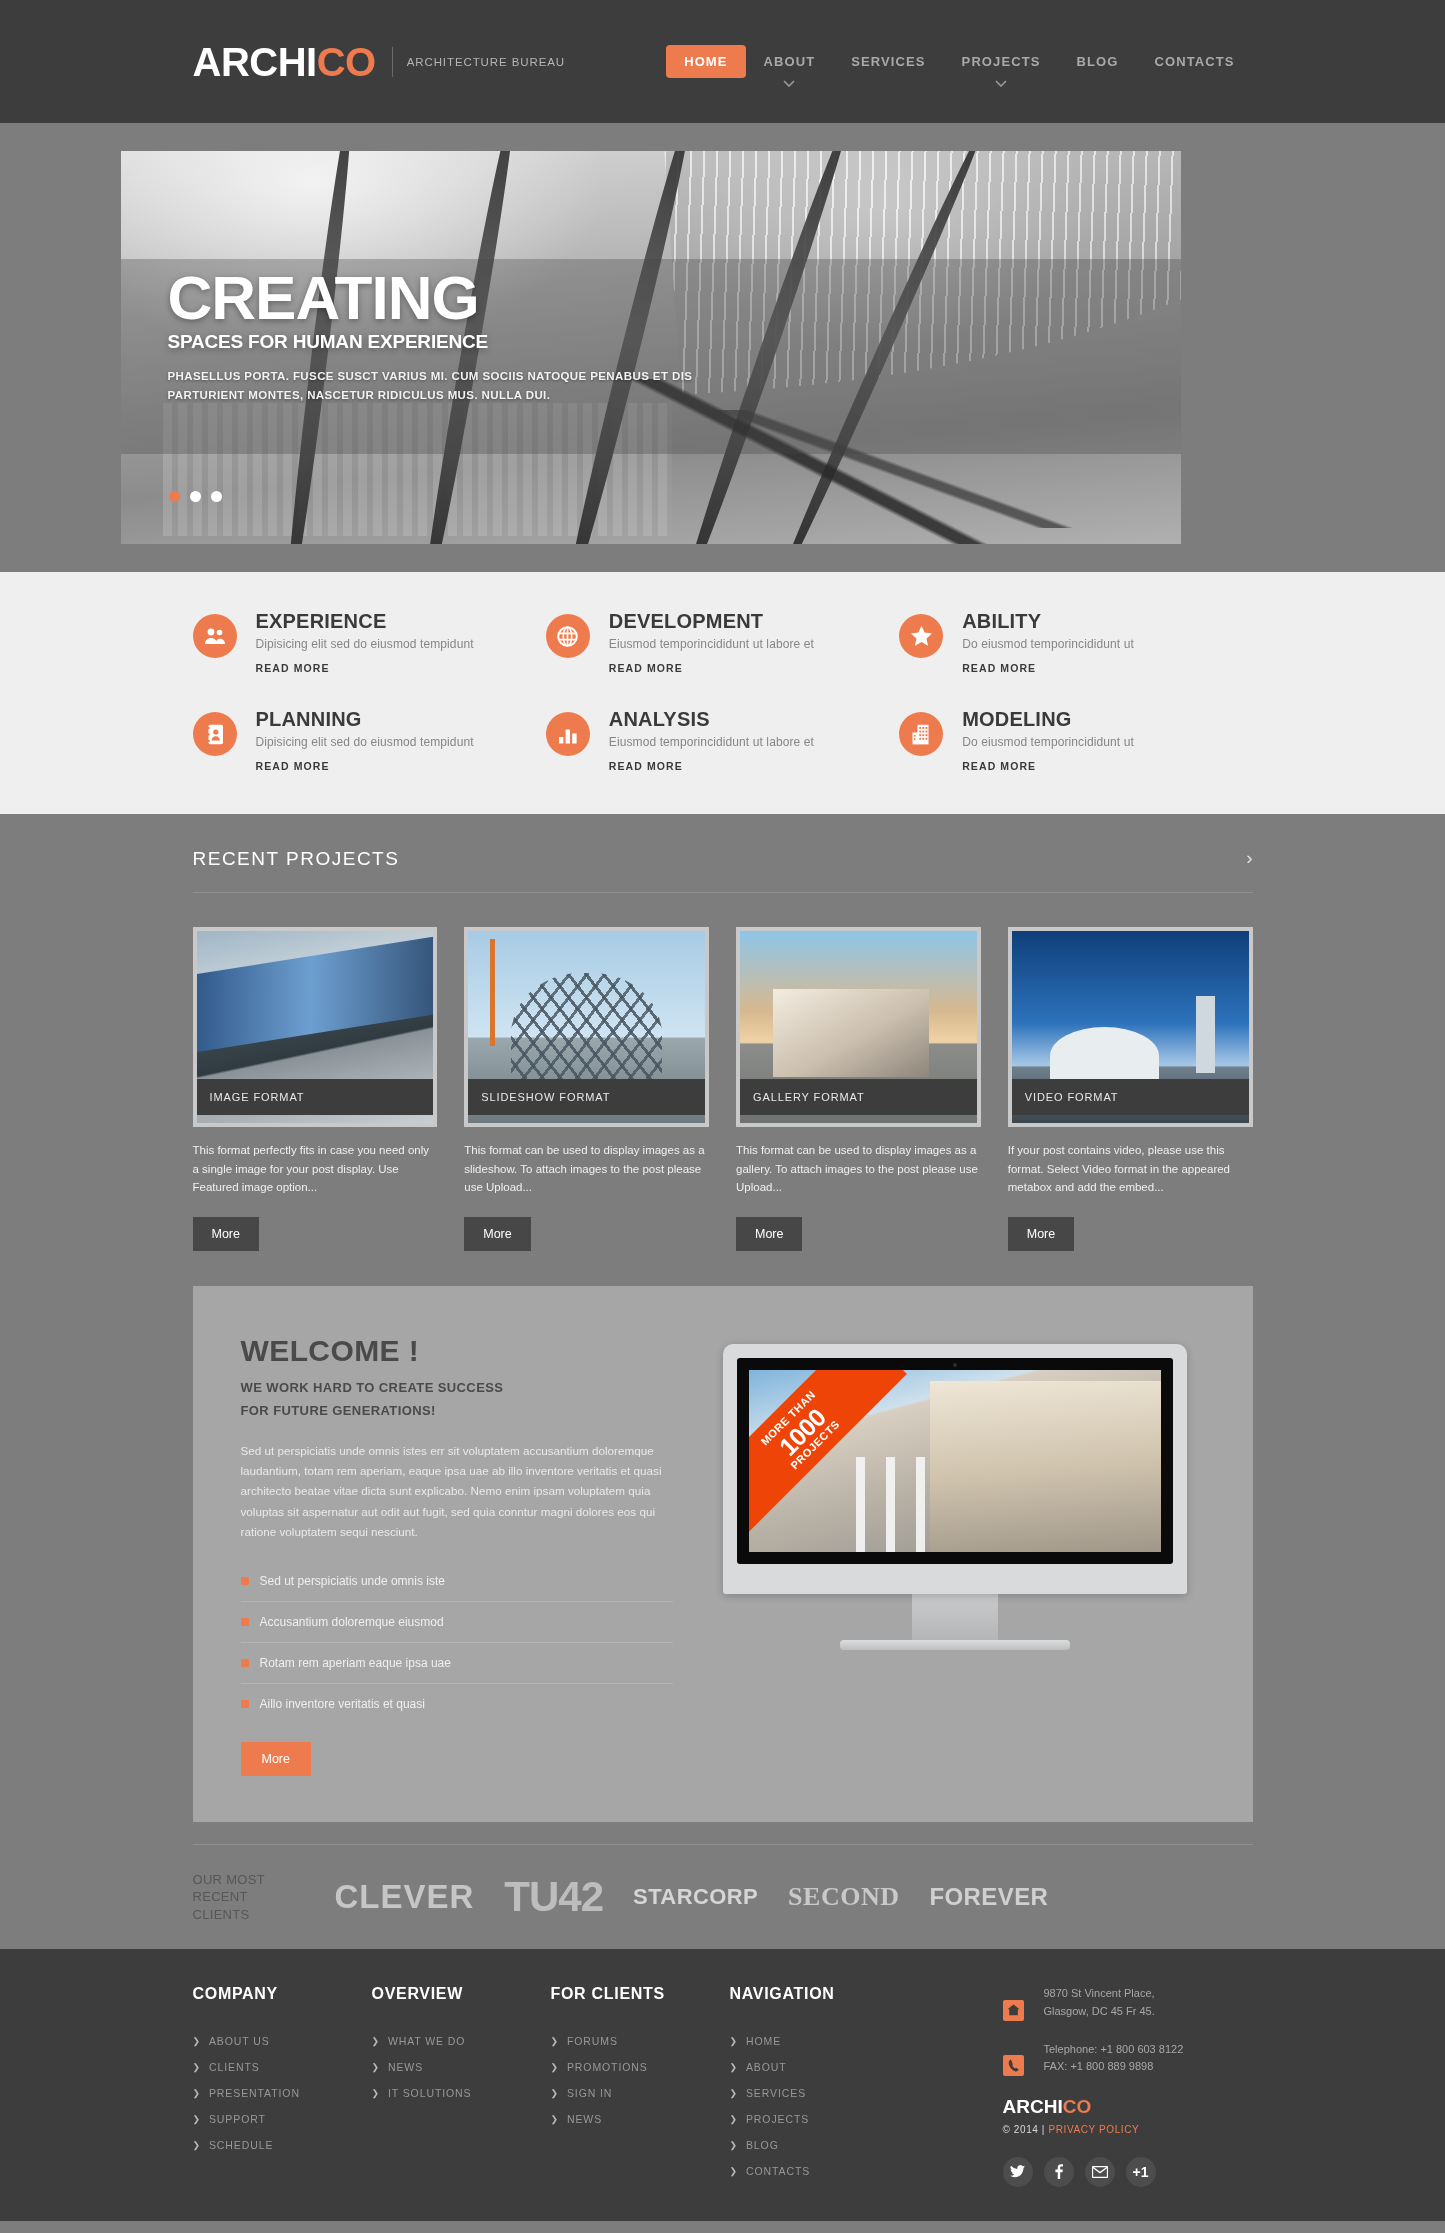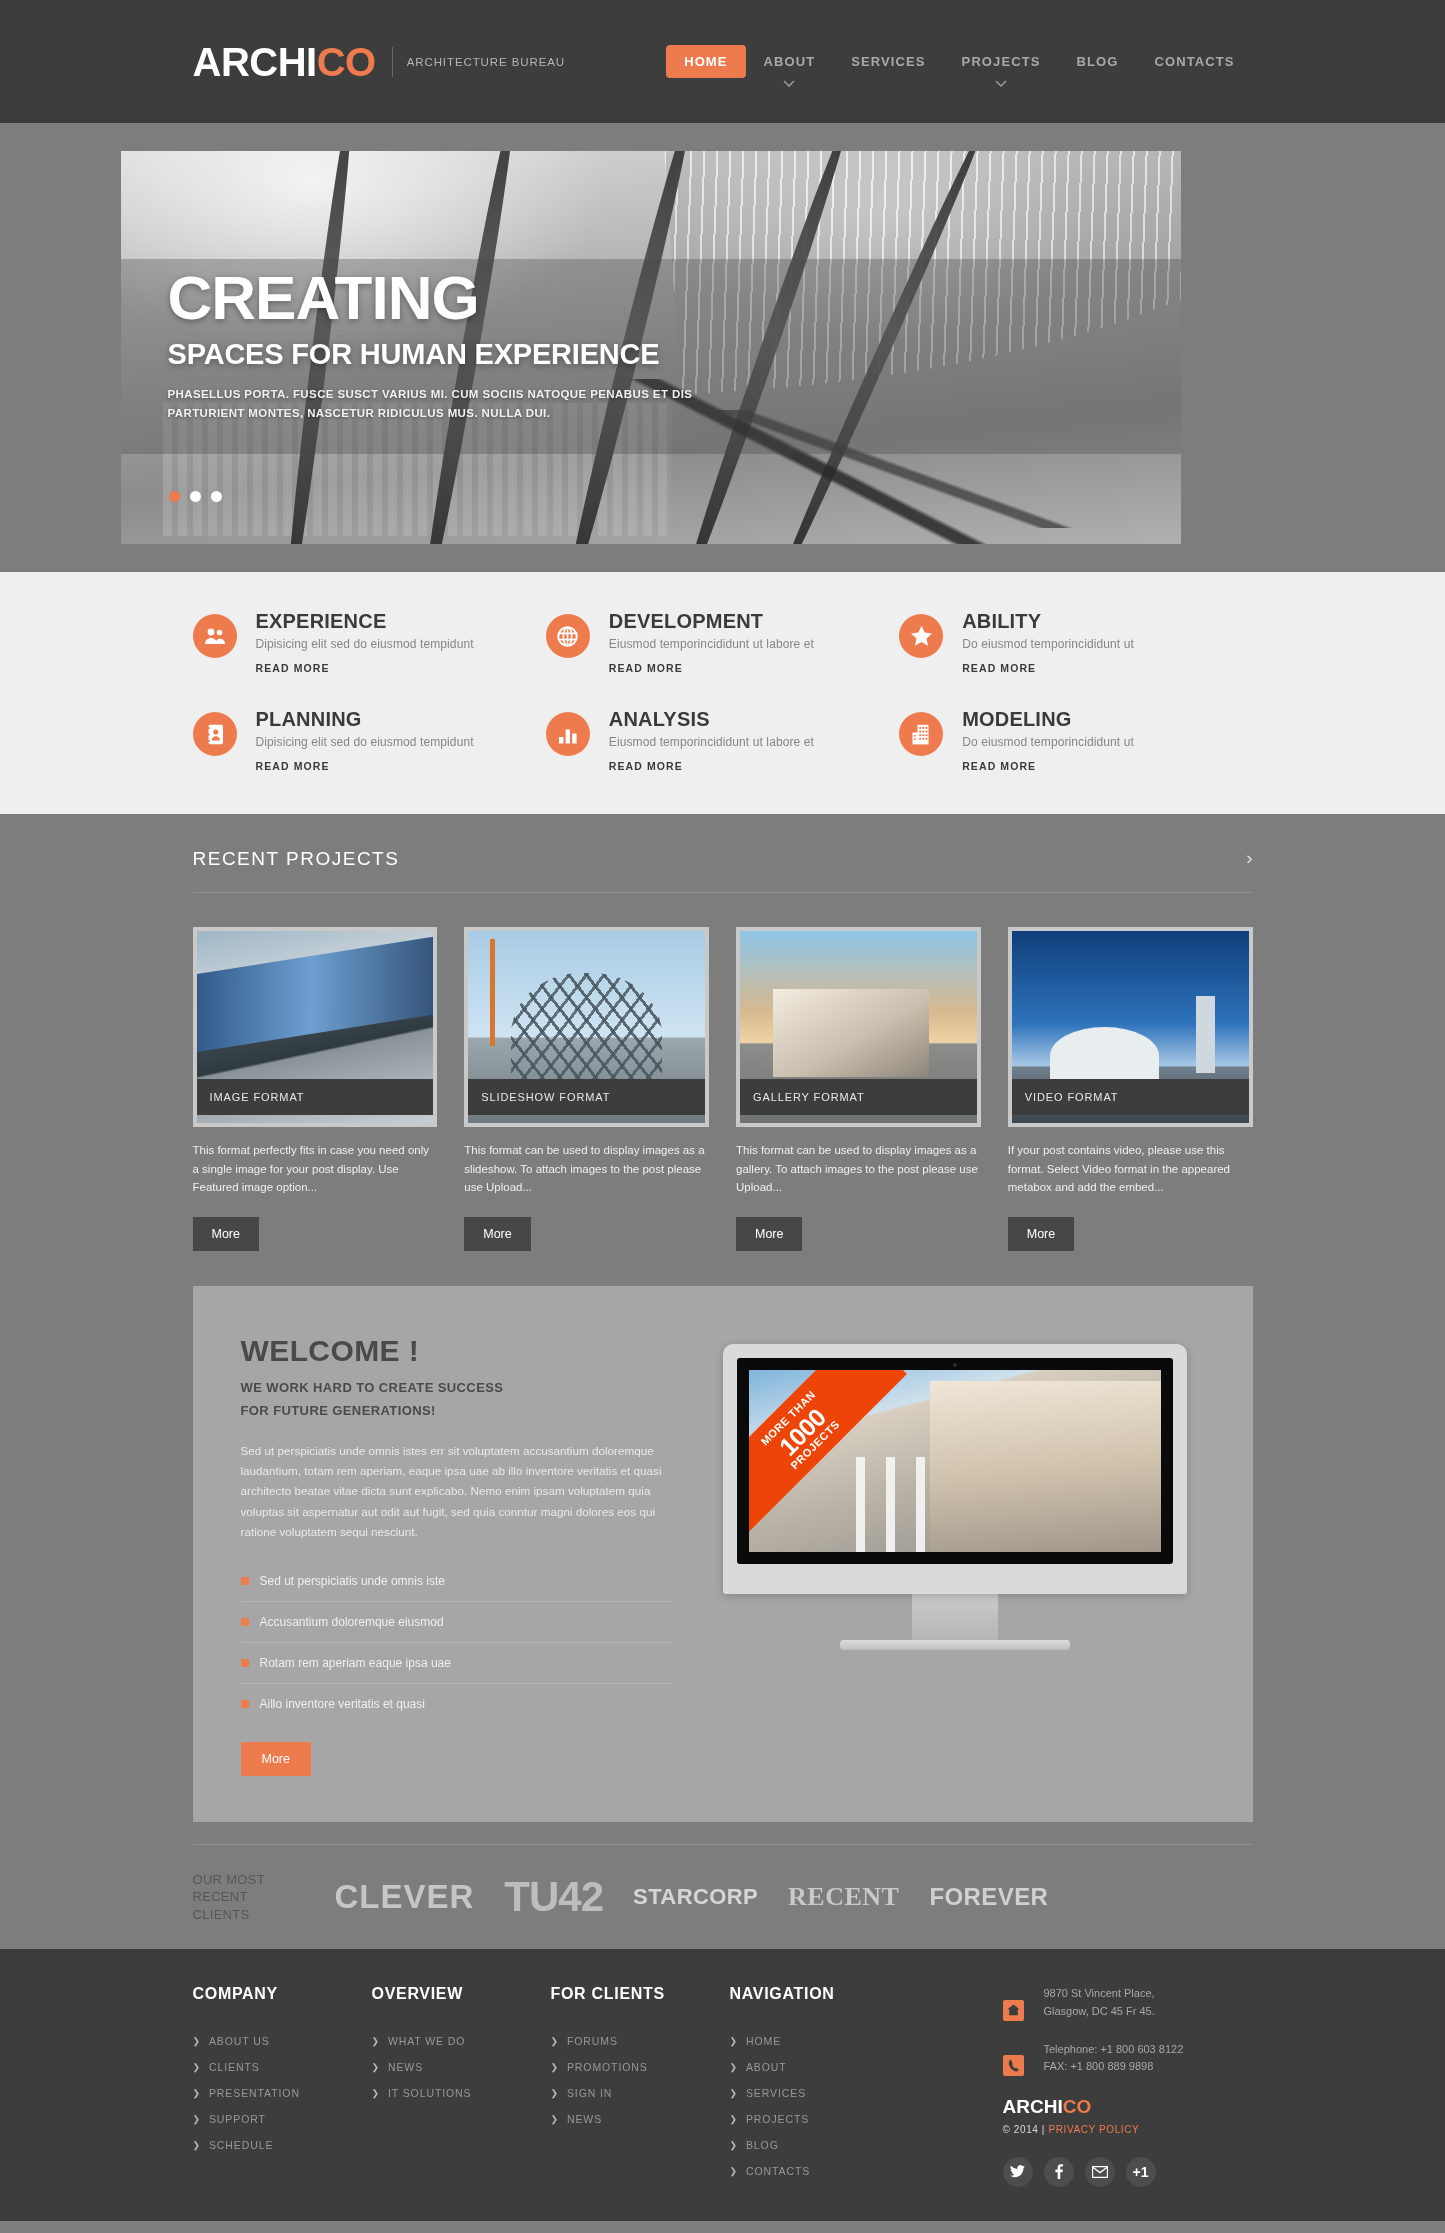--- a/index.html
+++ b/index.html
@@ -108,22 +108,22 @@
     position: absolute; left: 0; right: 0; top: 108px; height: 195px;
     background: rgba(70,70,70,0.33);
   }
   .hero-text { position: absolute; left: 47px; top: 118px; z-index: 4; }
   .hero-h1 {
     color: #ffffff; font-size: 62px; font-weight: bold;
     letter-spacing: -1px; line-height: 0.95;
     text-shadow: 0 2px 6px rgba(0,0,0,.35);
   }
   .hero-h2 {
-    color: #ffffff; font-size: 29px; font-weight: bold;
-    letter-spacing: -0.2px; margin-top: 10px;
+    color: #ffffff; font-size: 19px; font-weight: bold;
+    letter-spacing: -0.2px; margin-top: 3px;
     text-shadow: 0 2px 6px rgba(0,0,0,.35);
   }
   .hero-p {
     color: #f2f2f2; font-size: 11.5px; font-weight: bold;
     letter-spacing: 0.4px; line-height: 1.65; margin-top: 14px;
     max-width: 600px;
     text-shadow: 0 1px 3px rgba(0,0,0,.4);
   }
   .hero-dots {
     position: absolute; left: 48px; bottom: 42px; z-index: 5;
@@ -613,21 +613,21 @@
 
   <div class="clients-band">
     <div class="clients">
       <div class="cl-label">
         <div>OUR MOST</div>
         <div>RECENT CLIENTS</div>
       </div>
       <div class="cl-logo cl1">CLEVER</div>
       <div class="cl-logo cl2">TU42</div>
       <div class="cl-logo cl3"><span>STAR</span><span>CORP</span></div>
-      <div class="cl-logo cl4">RECENT</div>
+      <div class="cl-logo cl4">SECOND</div>
       <div class="cl-logo cl5">FOREVER</div>
     </div>
   </div>
 
   <div class="footer">
     <div class="f-inner">
 
       <div class="f-col">
         <div class="f-h">COMPANY</div>
         <div class="f-link">

